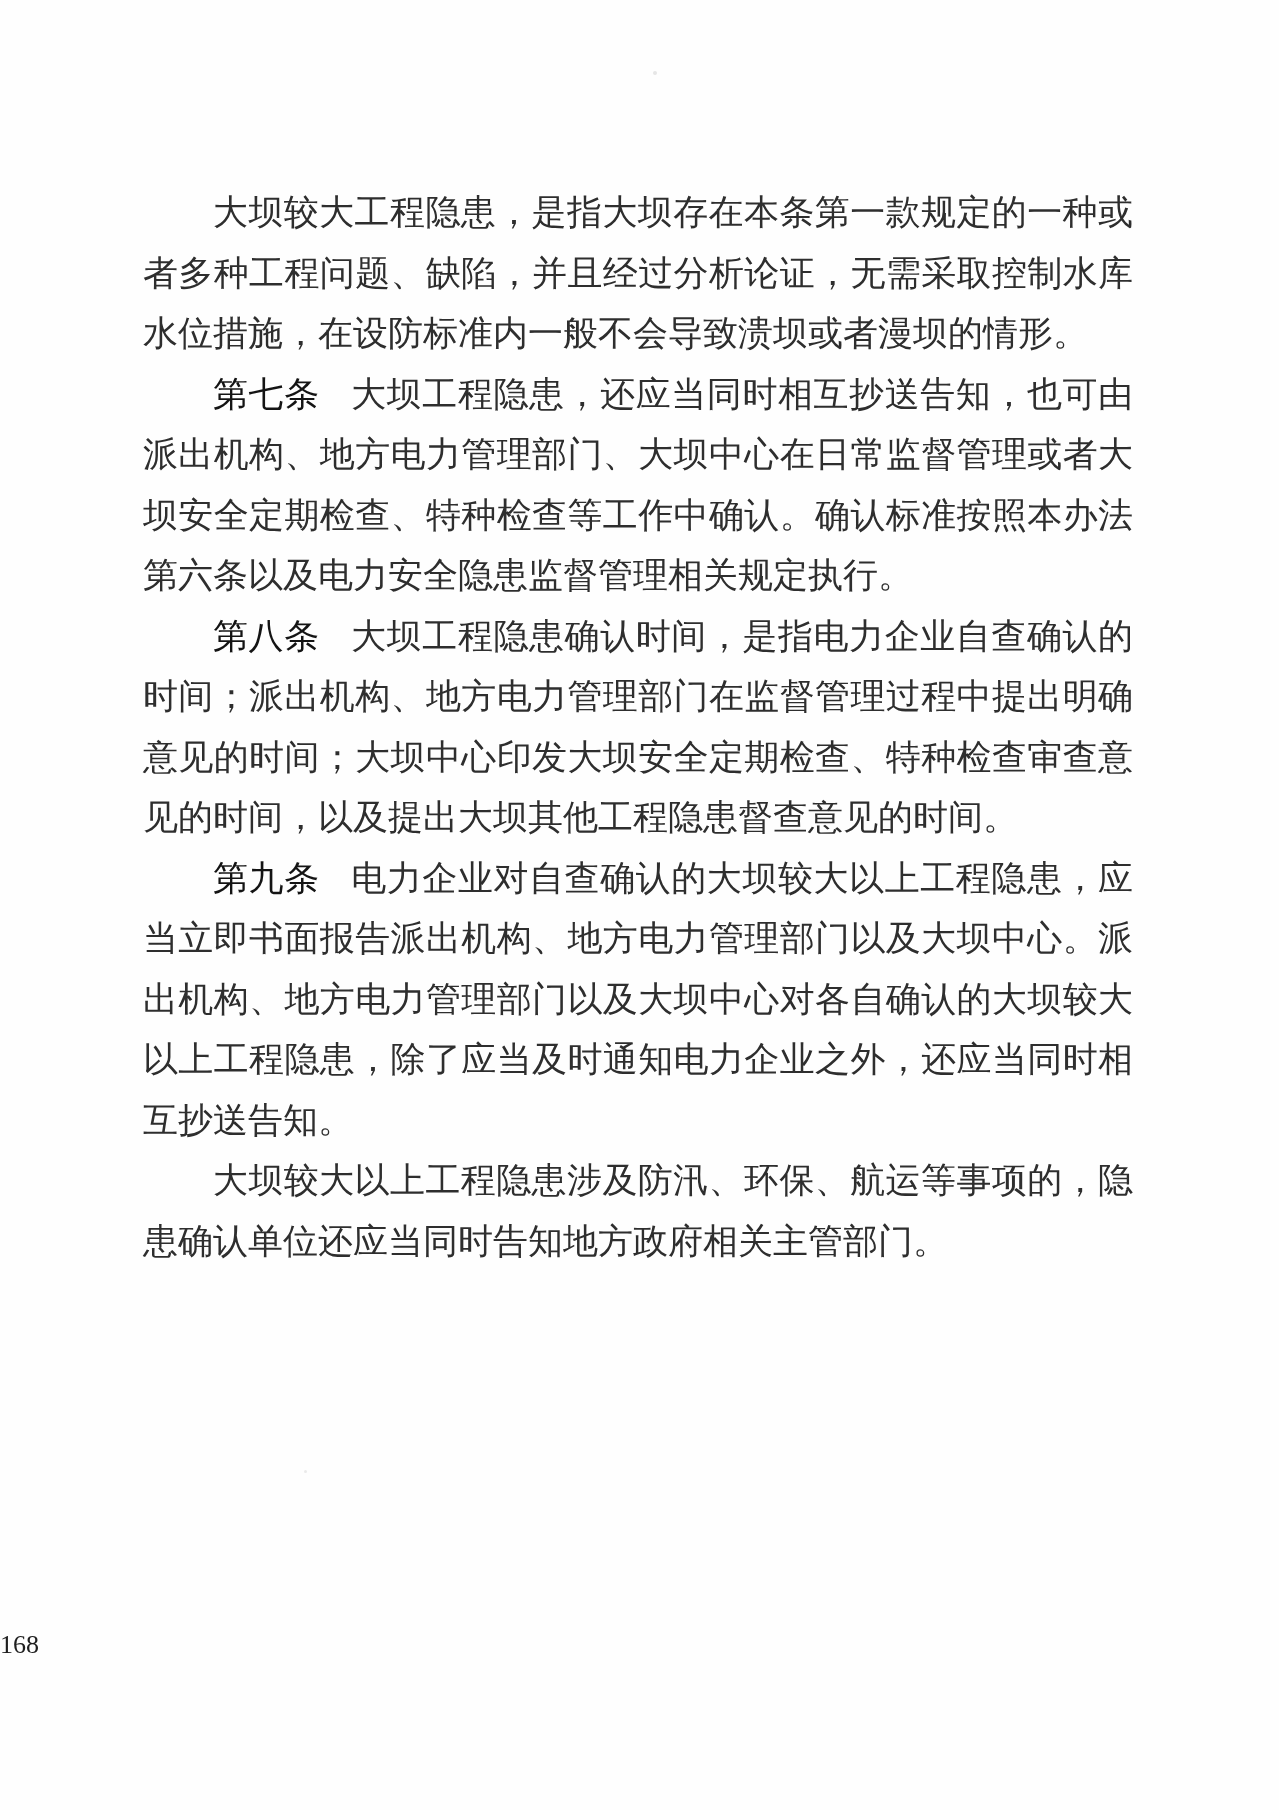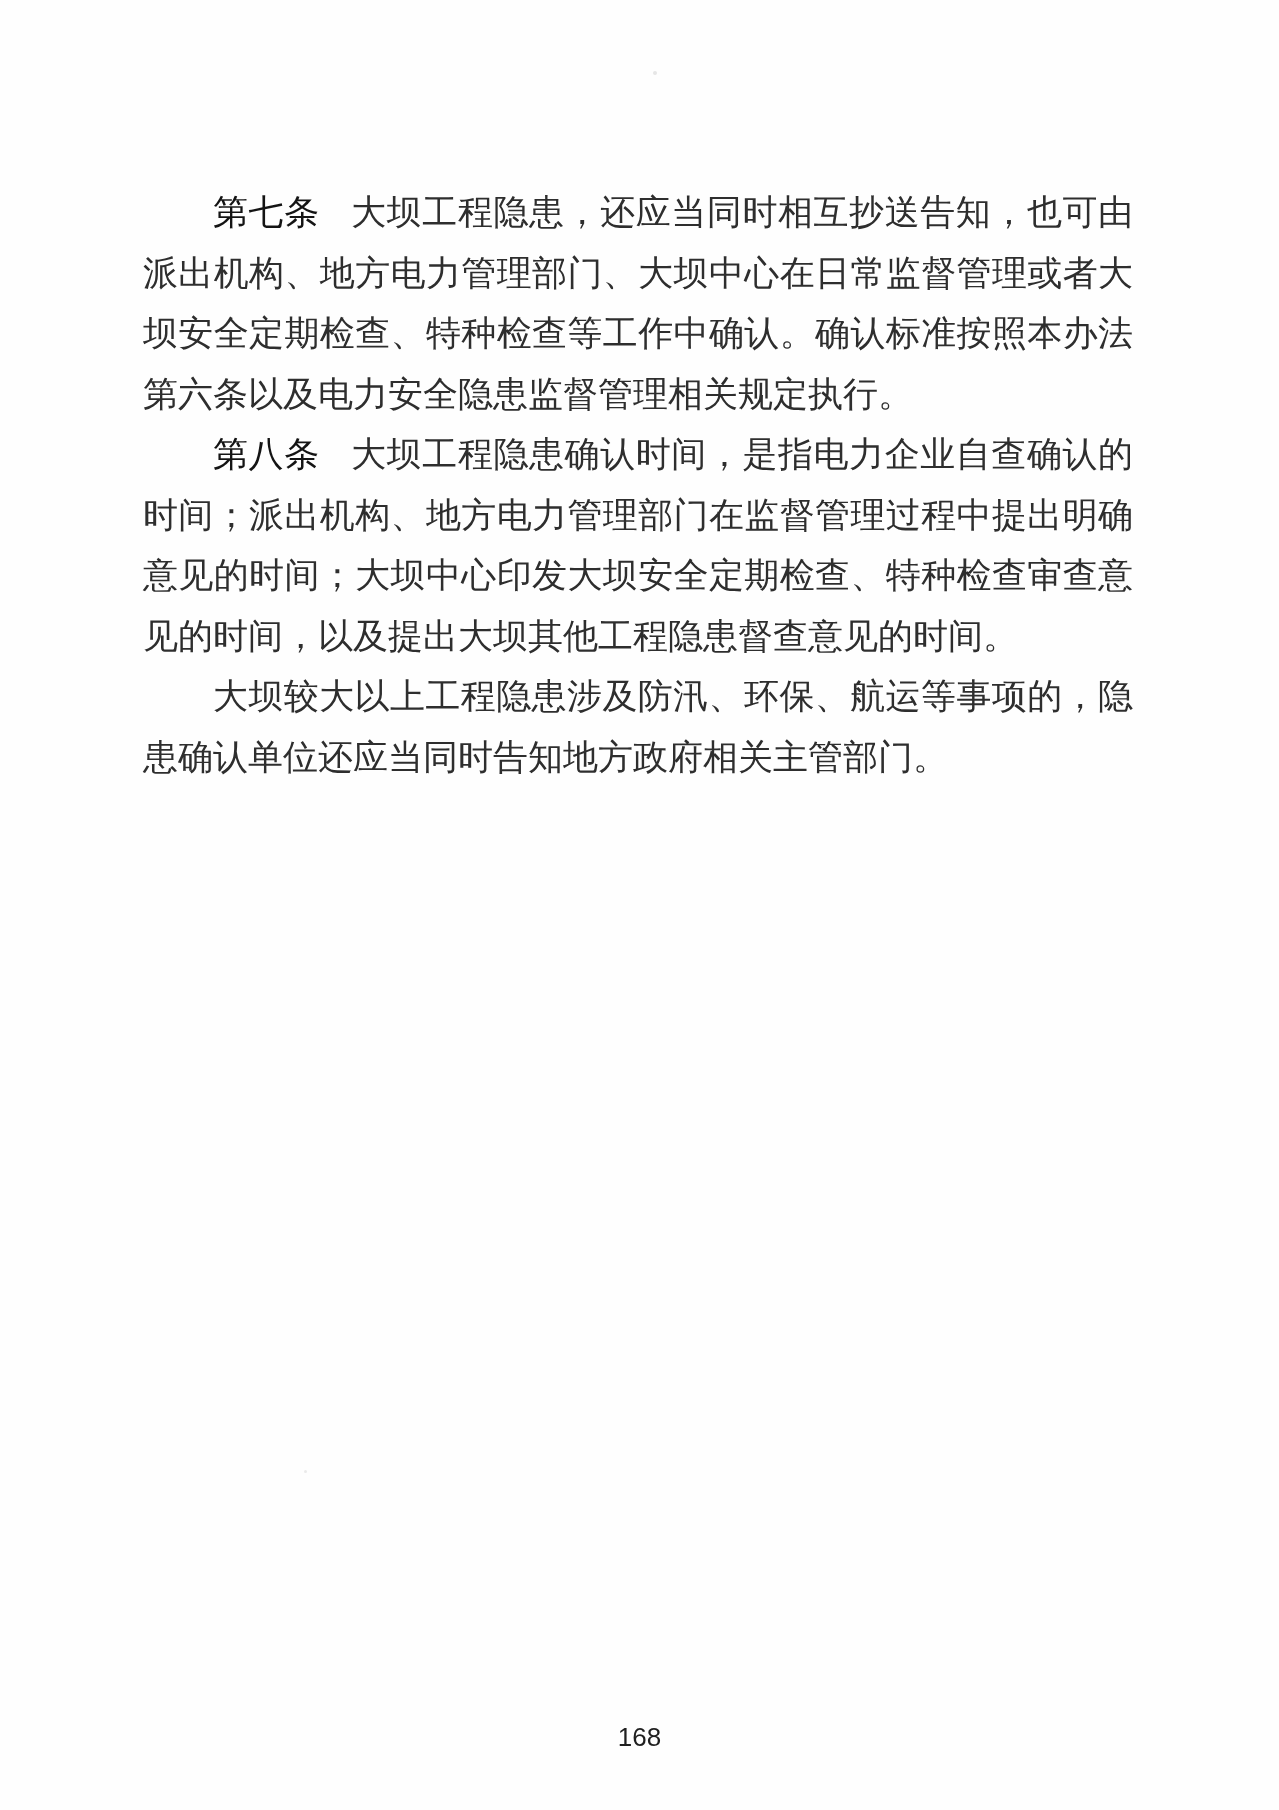--- a/index.html
+++ b/index.html
@@ -40,24 +40,23 @@
   .para-head {
     font-weight: 400;
     color: #141414;
   }
   .para-head:not(:empty) {
     margin-right: 0.9em;
   }
   .page-number {
     position: absolute;
     left: 0;
-    top: 1722px;
+    top: 1630px;
     width: 100%;
-    text-align: center;
-    font-family: Liberation Sans, sans-serif;
+    font-family: Liberation Serif, serif;
     font-size: 26px;
     color: #1f1f1f;
   }
   .scan-speck {
     position: absolute;
     left: 653px;
     top: 71px;
     width: 4px;
     height: 4px;
     border-radius: 50%;
@@ -75,20 +74,22 @@
 </style>
 </head>
 <body>
 
 <div class="page">
 
   <span class="scan-speck"></span>
   <span class="scan-speck2"></span>
 
   <div class="text-block">
+    <p class="para"><span class="para-head"></span><span>大坝较大工程隐患，是指大坝存在本条第一款规定的一种或者多种工程问题、缺陷，并且经过分析论证，无需采取控制水库水位措施，在设防标准内一般不会导致溃坝或者漫坝的情形。</span></p>
     <p class="para"><span class="para-head">第七条</span><span>大坝工程隐患，还应当同时相互抄送告知，也可由派出机构、地方电力管理部门、大坝中心在日常监督管理或者大坝安全定期检查、特种检查等工作中确认。确认标准按照本办法第六条以及电力安全隐患监督管理相关规定执行。</span></p>
     <p class="para"><span class="para-head">第八条</span><span>大坝工程隐患确认时间，是指电力企业自查确认的时间；派出机构、地方电力管理部门在监督管理过程中提出明确意见的时间；大坝中心印发大坝安全定期检查、特种检查审查意见的时间，以及提出大坝其他工程隐患督查意见的时间。</span></p>
+    <p class="para"><span class="para-head">第九条</span><span>电力企业对自查确认的大坝较大以上工程隐患，应当立即书面报告派出机构、地方电力管理部门以及大坝中心。派出机构、地方电力管理部门以及大坝中心对各自确认的大坝较大以上工程隐患，除了应当及时通知电力企业之外，还应当同时相互抄送告知。</span></p>
     <p class="para"><span class="para-head"></span><span>大坝较大以上工程隐患涉及防汛、环保、航运等事项的，隐患确认单位还应当同时告知地方政府相关主管部门。</span></p>
   </div>
 
   <div class="page-number">168</div>
 
 </div>
 
 </body></html>

